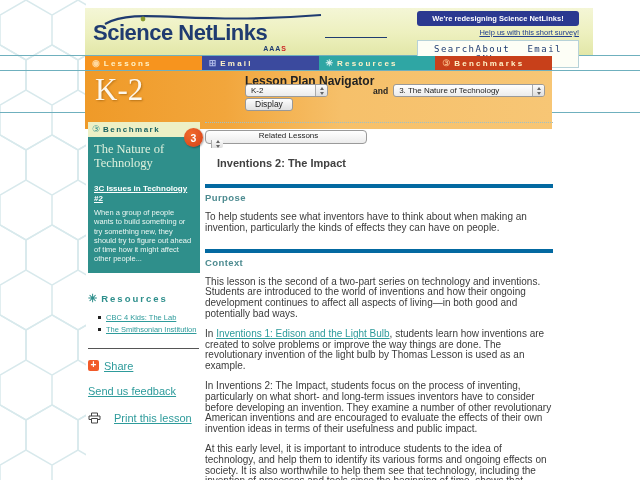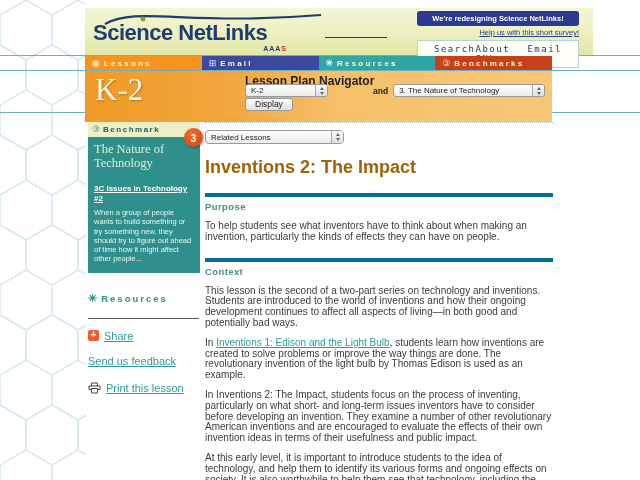--- a/index.html
+++ b/index.html
@@ -31,21 +31,21 @@
   .tabs{position:absolute;left:85px;top:56px;width:467px;height:14px;display:flex;z-index:2;}
   .tab{flex:1;display:flex;align-items:center;gap:4px;padding-left:7px;cursor:pointer;
        color:#FFF3C8;font-size:8px;font-weight:bold;letter-spacing:2.2px;}
   .tab .ticon{font-size:9px;letter-spacing:0;line-height:9px;}
   .tab-lessons{background:#F7941E;}   .tab-lessons .ticon{color:#FFD9A0;}
   .tab-tools{background:#3B4A9E;}     .tab-tools .ticon{color:#AEB9E6;}
   .tab-resources{background:#2FA6A4;} .tab-resources .ticon{color:#D8F2EF;}
   .tab-benchmarks{background:#C8401A;}.tab-benchmarks .ticon{color:#F5B07E;}
 
   
-  .navigator{position:absolute;left:85px;top:71px;width:467px;height:51px;z-index:2;
+  .navigator{position:absolute;left:85px;top:71px;width:467px;height:58px;z-index:2;
              background:linear-gradient(90deg,#EF9A28 0%,#F2A63C 30%,#F6C06A 55%,#F7C675 100%);}
   .grade-label{position:absolute;left:10px;top:1px;font-family:"Liberation Serif",serif;
                font-size:31px;color:#FDF8EE;text-shadow:1px 1px 2px rgba(118,66,0,.45);}
   .nav-title{position:absolute;left:160px;top:3px;font-size:12px;font-weight:bold;color:#222;}
   .nav-row{position:absolute;left:160px;top:13px;display:flex;align-items:center;gap:5px;}
   .sel{background:linear-gradient(#ffffff,#ececec);border:1px solid #9a9a9a;border-radius:3px;
        height:13px;display:flex;align-items:center;justify-content:space-between;
        font-size:8px;color:#222;padding-left:5px;cursor:pointer;box-sizing:border-box;}
   .sel-grade{width:83px;}  .sel-benchmark{width:152px;}
   .stepper{display:flex;flex-direction:column;align-items:center;justify-content:center;gap:2px;
@@ -81,27 +81,27 @@
   .res-list{margin:8px 0 0 10px;padding:0;list-style:none;}
   .res-list li{position:relative;padding-left:8px;font-size:7.5px;line-height:10px;margin-bottom:2px;}
   .res-list li::before{content:"";position:absolute;left:0;top:3px;width:3px;height:3px;background:#222;}
   .res-list a{color:#2E9B9B;text-decoration:underline;cursor:pointer;}
   .side-sep{border:0;border-top:1px solid #555;margin:13px 2px 11px 0;}
   .share-row{display:flex;align-items:center;gap:5px;}
   .share-icon{width:11px;height:11px;background:#F15A29;border-radius:2px;color:#fff;
               font-size:10px;line-height:10px;text-align:center;font-weight:bold;cursor:pointer;}
   .side-link{font-size:11px;color:#2E9B9B;text-decoration:underline;cursor:pointer;}
   .feedback-link{display:inline-block;margin-top:13px;}
-  .print-row{margin-top:13px;display:flex;align-items:center;gap:5px;}
+  .print-row{margin-top:13px;display:flex;align-items:center;gap:13px;}
 
   
   .main{position:absolute;left:205px;top:122px;width:348px;z-index:2;
         border-top:1px dotted #9CC0C8;padding-top:7px;box-sizing:border-box;}
-  .sel-related{width:139px;margin-bottom:13px;height:14px;border-radius:4px;}
-  .page-title{font-size:18px;font-weight:bold;color:#a16207;margin:2px 0 15px;}
+  .sel-related{width:162px;margin-bottom:13px;height:14px;border-radius:4px;flex-direction:column;}
+  .page-title{font-size:11px;font-weight:bold;color:#404040;margin:2px 12px 15px;}
   .section h2{border-top:4px solid #0369a1;color:#4D8B90;font-size:9.5px;font-weight:bold;
               letter-spacing:.4px;padding-top:4px;margin:0 0 9px;}
   .section{margin-bottom:15px;}
   .main p{font-size:10px;line-height:10.8px;color:#3b3b3b;margin:0 0 9px;}
   .main a.inline{color:#2E9B9B;text-decoration:underline;cursor:pointer;}
   .main .em{font-style:italic;}
 </style>
 </head>
 <body>
 
@@ -198,20 +198,24 @@
         <div class="bm-title">The Nature of Technology</div>
         <a class="bm-link">3C Issues in Technology #2</a>
         <div class="bm-desc">When a group of people wants to build something or try something new, they should try to figure out ahead of time how it might affect other people...</div>
       </div>
     </div>
 
     <div class="res-head">
       <span class="ricon">✳</span>
       <span>Resources</span>
     </div>
+    <ul class="res-list">
+      <li><a>CBC 4 Kids: The Lab</a></li>
+      <li><a>The Smithsonian Institution</a></li>
+    </ul>
 
     <hr class="side-sep">
 
     <div class="share-row">
       <span class="share-icon">+</span>
       <a class="side-link">Share</a>
     </div>
     <a class="side-link feedback-link">Send us feedback</a>
     <div class="print-row">
       <svg width="13" height="12" viewBox="0 0 13 12">
@@ -233,20 +237,20 @@
     <h1 class="page-title">Inventions 2: The Impact</h1>
 
     <div class="section">
       <h2>Purpose</h2>
       <p>To help students see what inventors have to think about when making an invention, particularly the kinds of effects they can have on people.</p>
     </div>
 
     <div class="section">
       <h2>Context</h2>
       <p>This lesson is the second of a two-part series on technology and inventions. Students are introduced to the world of inventions and how their ongoing development continues to affect all aspects of living—in both good and potentially bad ways.</p>
-      <p><span>In </span><a class="inline">Inventions 1: Edison and the Light Bulb</a><span>, students learn how inventions are created to solve problems or improve the way things are done. The revolutionary invention of the light bulb by Thomas Edison is used as an example.</span></p>
+      <p><span>In </span><a class="inline">Inventions 1: Edison and the Light Bulb</a><span>, students learn how inventions are created to solve problems or improve the way things are done. The revolutionary invention of the light bulb by Thomas Lesson is used as an example.</span></p>
       <p>In Inventions 2: The Impact, students focus on the process of inventing, particularly on what short- and long-term issues inventors have to consider before developing an invention. They examine a number of other revolutionary American inventions and are encouraged to evaluate the effects of their own invention ideas in terms of their usefulness and public impact.</p>
       <p><span>At this early level, it is important to introduce students to the idea of technology, and help them to identify its various forms and ongoing effects on society. It is also worthwhile to help them see that technology, including the invention of processes and tools since the beginning of time, shows that people have some control over their destiny and can handle problems by searching for better ways to do things, inventing solutions, and taking risks. (</span><span class="em">Benchmarks for Science Literacy</span><span>, </span><a class="inline">p. 53</a><span>.)</span></p>
 
     </div>
   </div>
 
 </div>
 
 </body></html>

